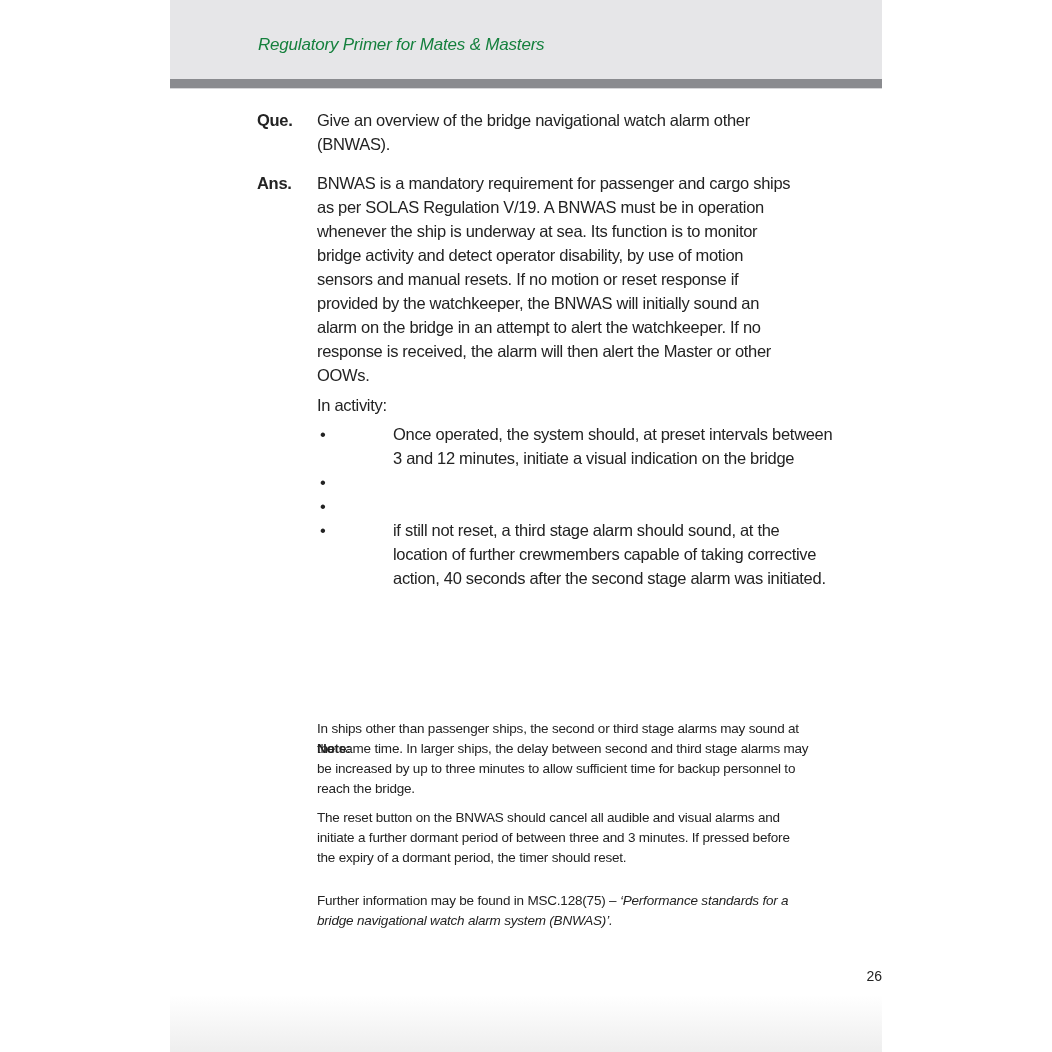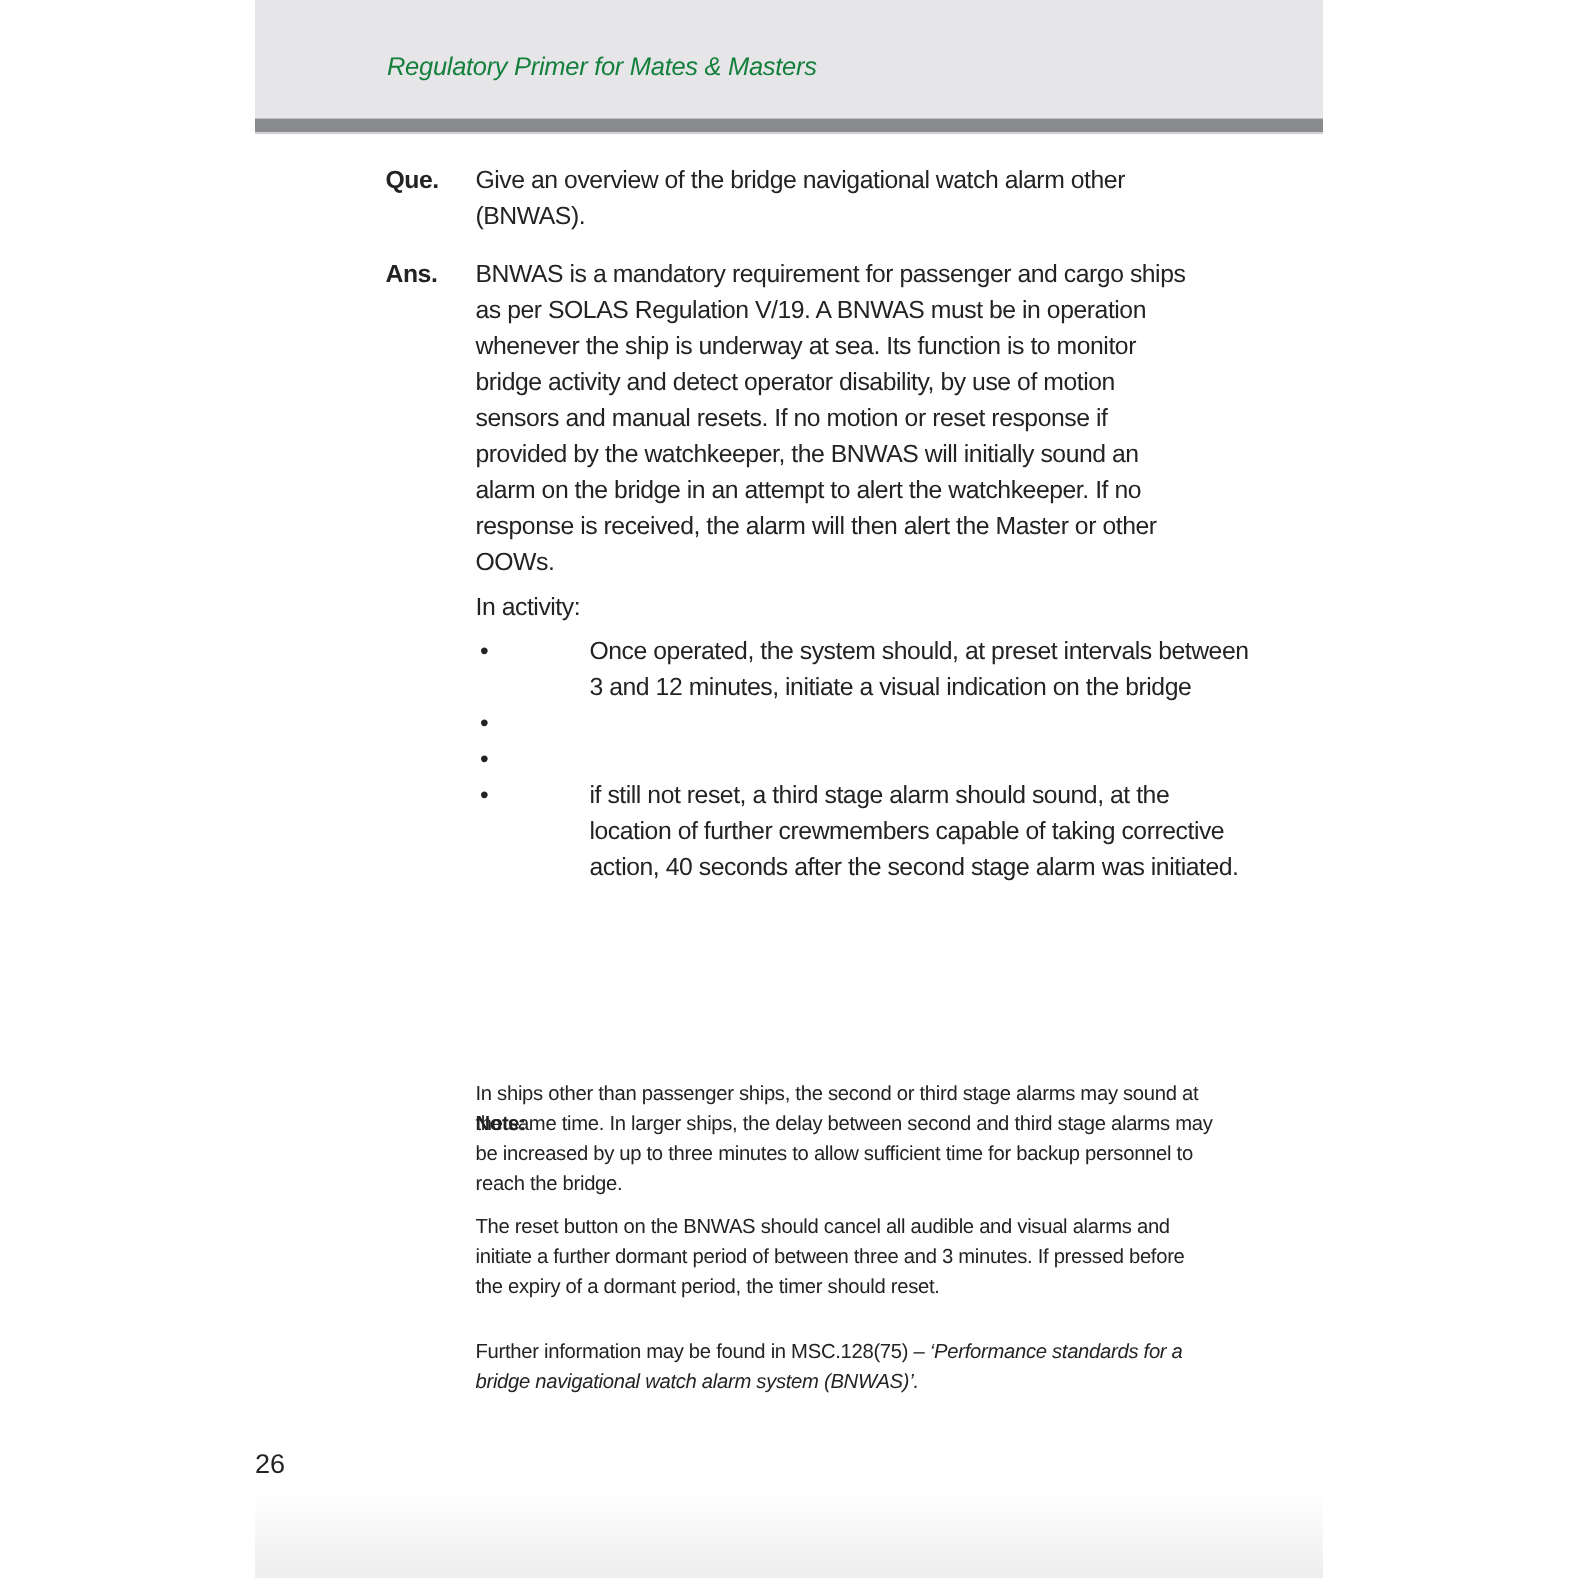--- a/index.html
+++ b/index.html
@@ -89,22 +89,22 @@
   }
   .further-paragraph{
     position:absolute;left:147px;top:871px;width:550px;
     font-size:13.5px;line-height:20px;letter-spacing:-0.2px;
     white-space:pre-line;
   }
   .further-paragraph .italic{font-style:italic;}
   
   .page-number{
     position:absolute;left:170px;top:964px;width:712px;
-    text-align:left;
-    font-size:18px;line-height:24px;
+    text-align:right;
+    font-size:14px;line-height:24px;
   }
   .footer-band{
     position:absolute;left:170px;top:995px;width:712px;height:57px;
     background:linear-gradient(#ffffff, #eeeeee);
   }
 </style>
 </head>
 <body>
 
 <div class="page">

